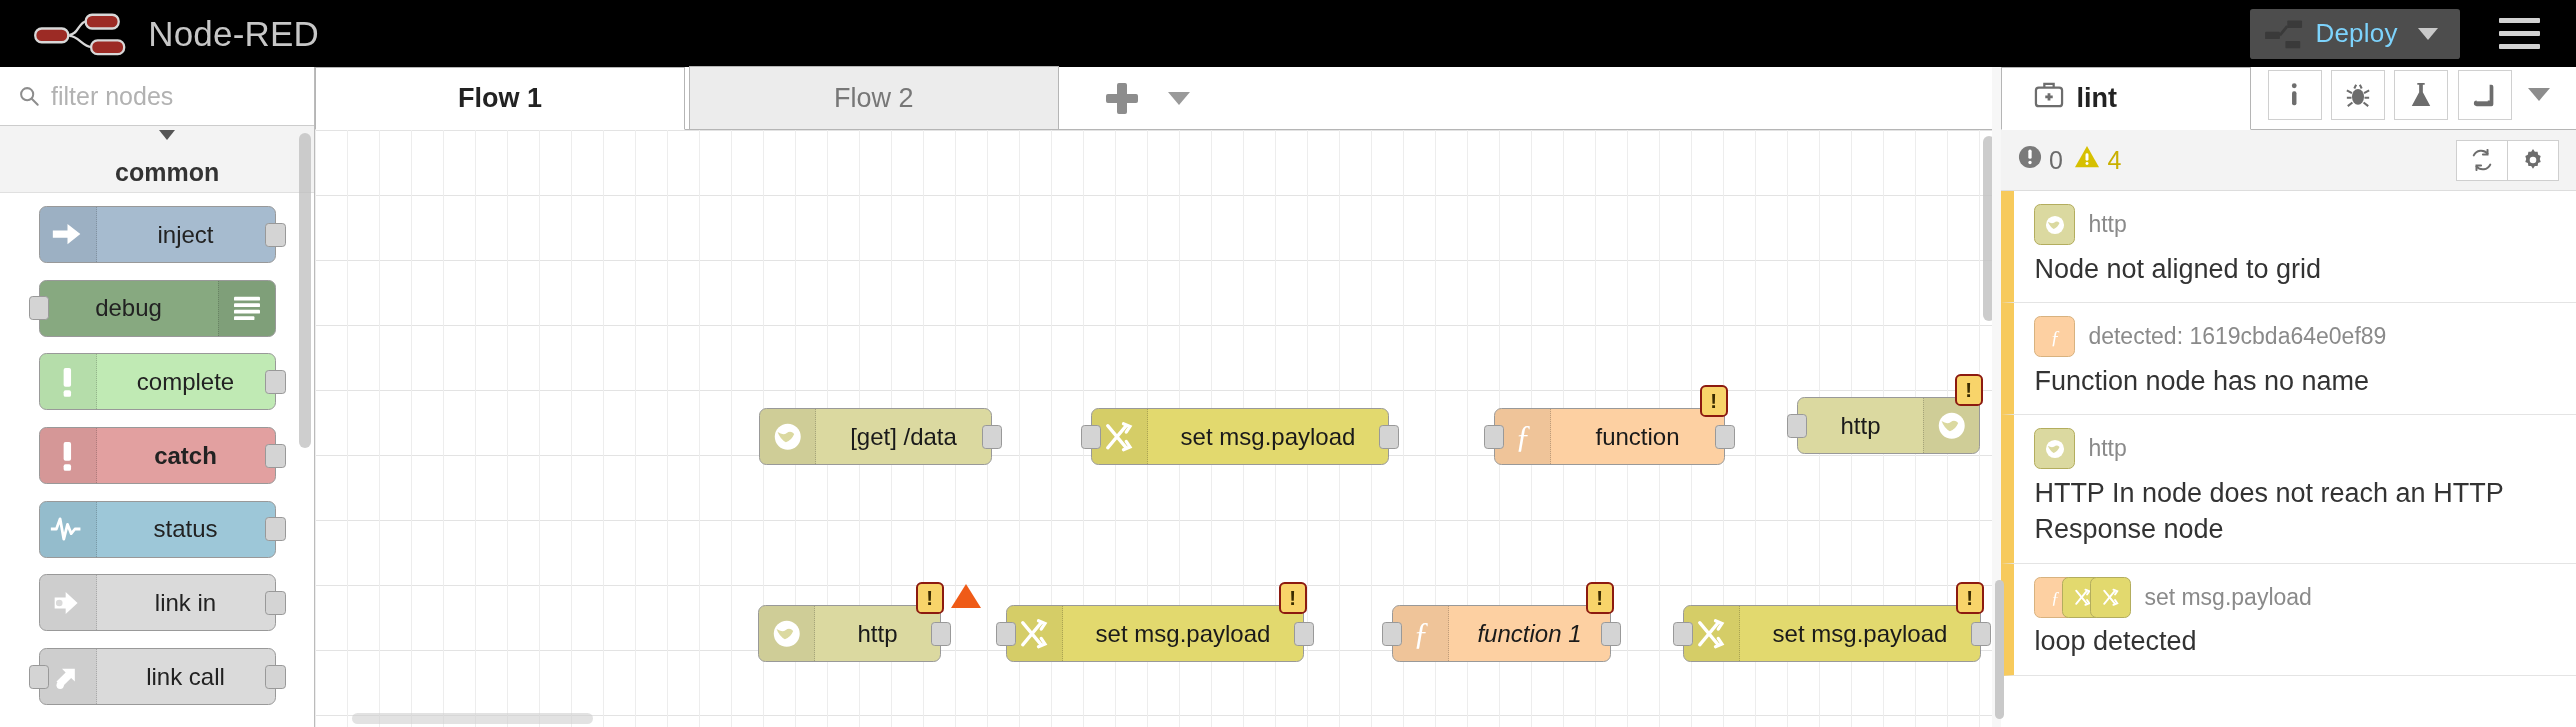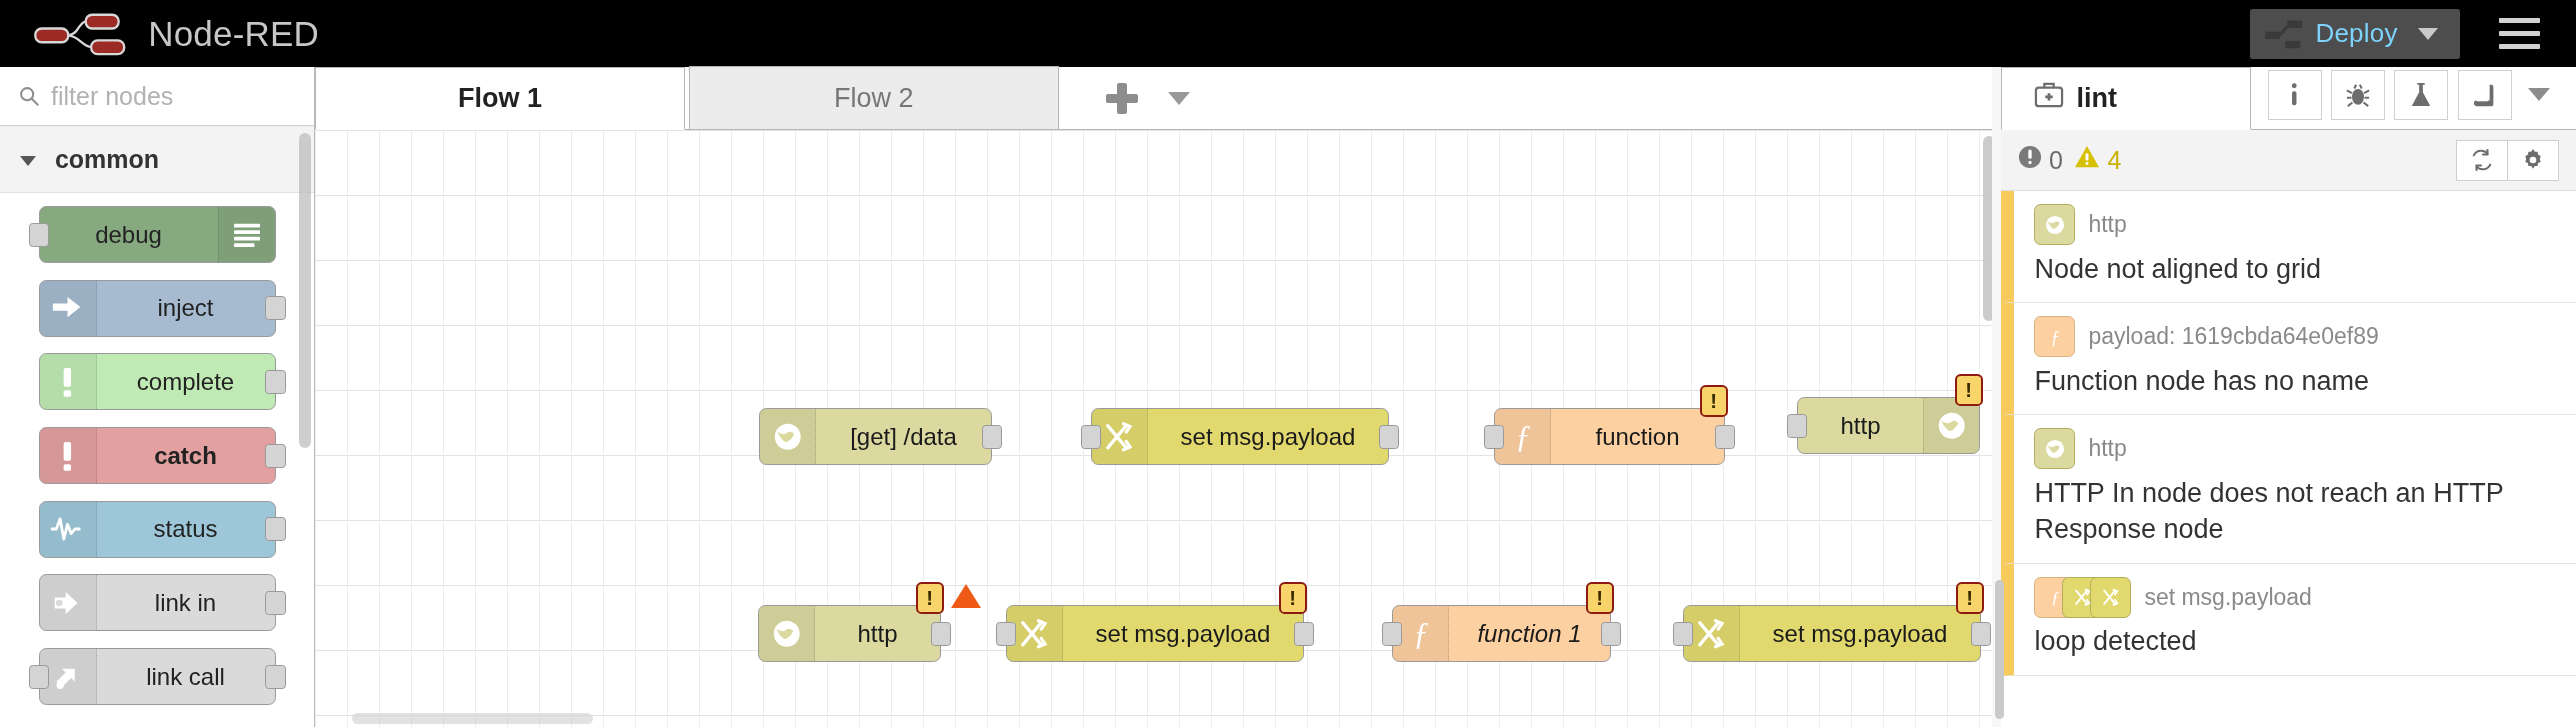--- a/index.html
+++ b/index.html
@@ -54,21 +54,21 @@
   }
   .search-icon { width: 22px; height: 22px; display:block; }
   .palette-search input {
     border: 0; outline: 0; font-size: 25px; color: #555; width: 231px;
     font-family: "Liberation Sans", sans-serif; background: transparent;
   }
   .palette-search input::placeholder { color: #b2b2b2; }
   .palette-scroll { flex: 1 1 auto; overflow: hidden; position: relative; }
   .cat-header {
     height: 67px; background: #f3f3f3; border-bottom: 0.9px solid #e0e0e0;
-    display: flex; align-items: center; gap: 18.5px; padding-left: 20.4px;
+    display: flex; align-items: center; gap: 18.5px; padding-left: 20.4px; flex-direction: column;
   }
   .cat-chevron { width: 0; height: 0; border-left: 8.3px solid transparent; border-right: 8.3px solid transparent; border-top: 10.2px solid #555; margin-top: 3.7px; }
   .cat-label { font-size: 25px; font-weight: bold; color: #333; }
   .node-list { padding: 13px 0 0 0; }
   .pnode {
     position: relative; margin: 0 auto 16.7px auto; width: 237px; height: 57px;
     border-radius: 7.4px; border: 0.9px solid #999; display: flex; align-items: center;
     overflow: visible;
   }
   .pnode .pn-icon {
@@ -257,41 +257,41 @@
         <input type="text" value="" placeholder="filter nodes" style="">
       </div>
 
       <div class="palette-scroll">
         <div class="cat-header">
           <span class="cat-chevron"></span>
           <span class="cat-label">common</span>
         </div>
         <div class="node-list">
 
+          <div class="pnode" style="background:#a6bbcf;">
+            <span class="pn-icon">
+              <svg width="33" height="28" viewBox="0 0 36 30" fill="#fff">
+                <path d="M2 10 h16 v-7 l14 11 -14 11 v-7 h-16 z"></path>
+              </svg>
+            </span>
+            <span class="pn-label">inject</span>
+            <span class="port out"></span>
+          </div>
+
           <div class="pnode" style="background:#87a980;">
             <span class="pn-icon right">
               <svg width="30" height="26" viewBox="0 0 32 28" fill="#fff">
                 <rect x="2" y="2" width="28" height="4" rx="1"></rect>
                   <rect x="2" y="9" width="28" height="4" rx="1"></rect>
                 <rect x="2" y="16" width="28" height="4" rx="1"></rect>
                   <rect x="2" y="23" width="22" height="4" rx="1"></rect>
               </svg>
             </span>
             <span class="pn-label">debug</span>
             <span class="port in"></span>
-          </div>
-
-          <div class="pnode" style="background:#a6bbcf;">
-            <span class="pn-icon">
-              <svg width="33" height="28" viewBox="0 0 36 30" fill="#fff">
-                <path d="M2 10 h16 v-7 l14 11 -14 11 v-7 h-16 z"></path>
-              </svg>
-            </span>
-            <span class="pn-label">inject</span>
-            <span class="port out"></span>
           </div>
 
           <div class="pnode" style="background:#c0eab4;">
             <span class="pn-icon">
               <svg width="16.7" height="30" viewBox="0 0 18 32" fill="#fff">
                 <rect x="5" y="1" width="8" height="20" rx="2"></rect>
                   <rect x="5" y="25" width="8" height="7" rx="2"></rect>
               </svg>
             </span>
             <span class="pn-label">complete</span>
@@ -601,21 +601,21 @@
 
         <div class="lint-item">
           <div class="lint-head">
             <span class="lint-icons">
               <span class="lint-ico" style="background:#fdd0a2;border-color:#d8b27f;">
                 <svg width="18.5" height="24" viewBox="0 0 28 38">
                   <text x="14" y="30" font-size="30" font-style="italic" font-family="'Liberation Serif',serif" fill="#fff" text-anchor="middle">ƒ</text>
                   </svg>
               </span>
             </span>
-            <span class="lint-src">payload: 1619cbda64e0ef89</span>
+            <span class="lint-src">detected: 1619cbda64e0ef89</span>
           </div>
           <div class="lint-msg">Function node has no name</div>
         </div>
 
         <div class="lint-item">
           <div class="lint-head">
             <span class="lint-icons">
               <span class="lint-ico" style="background:#dbd9a0;">
                 <svg width="22" height="22" viewBox="0 0 34 34" fill="#fff">
                     <circle cx="17" cy="17" r="14"></circle>

